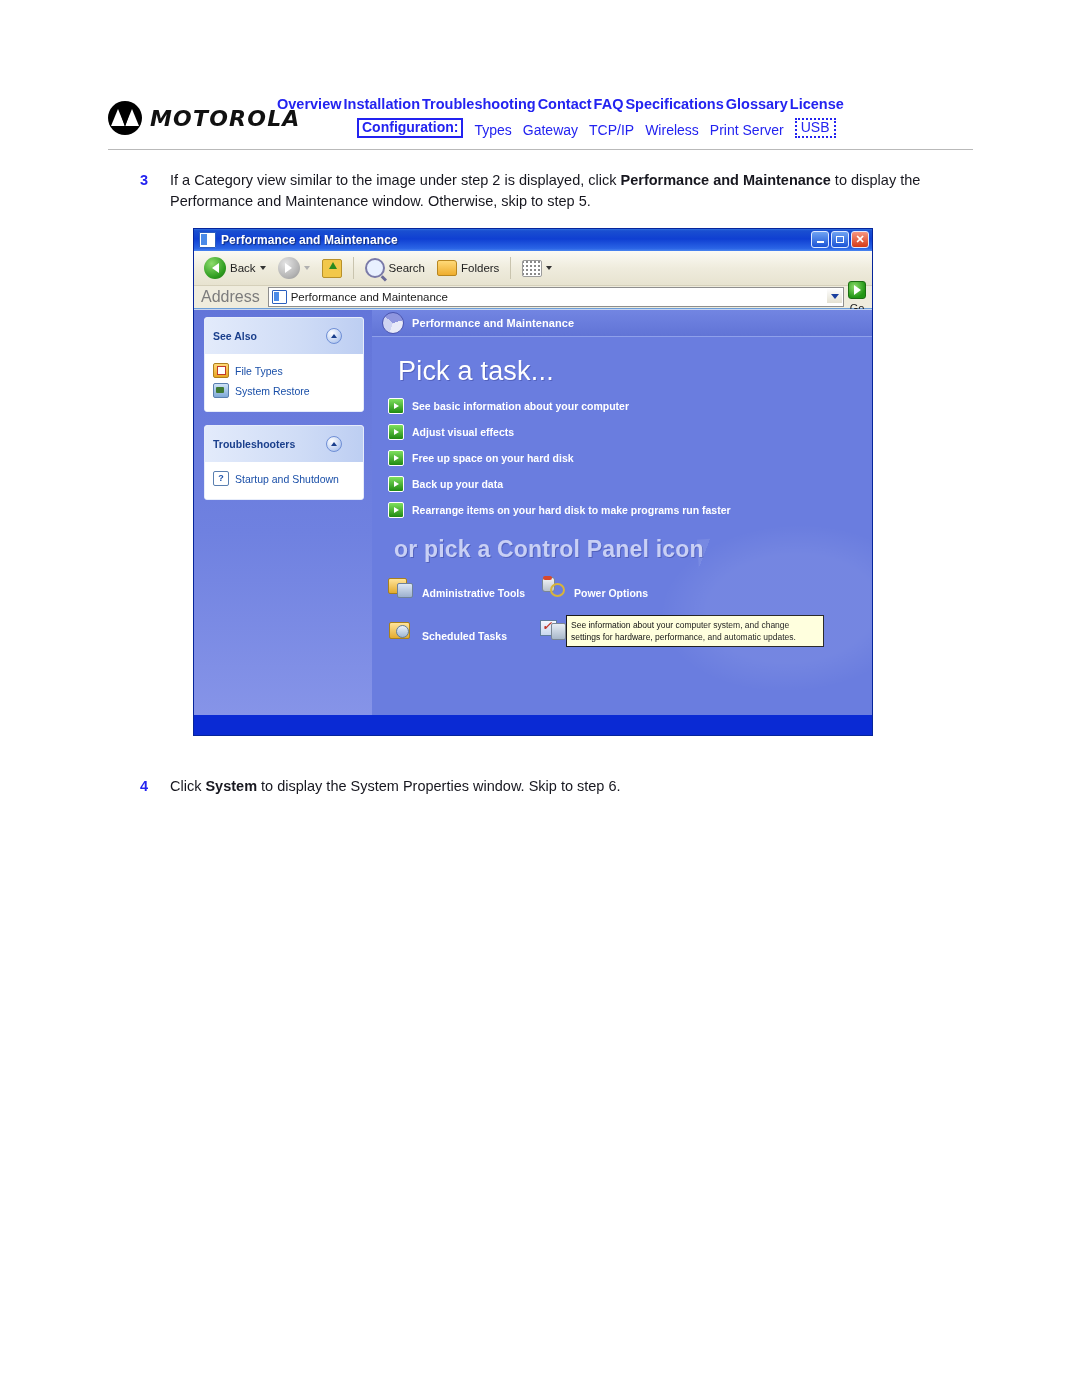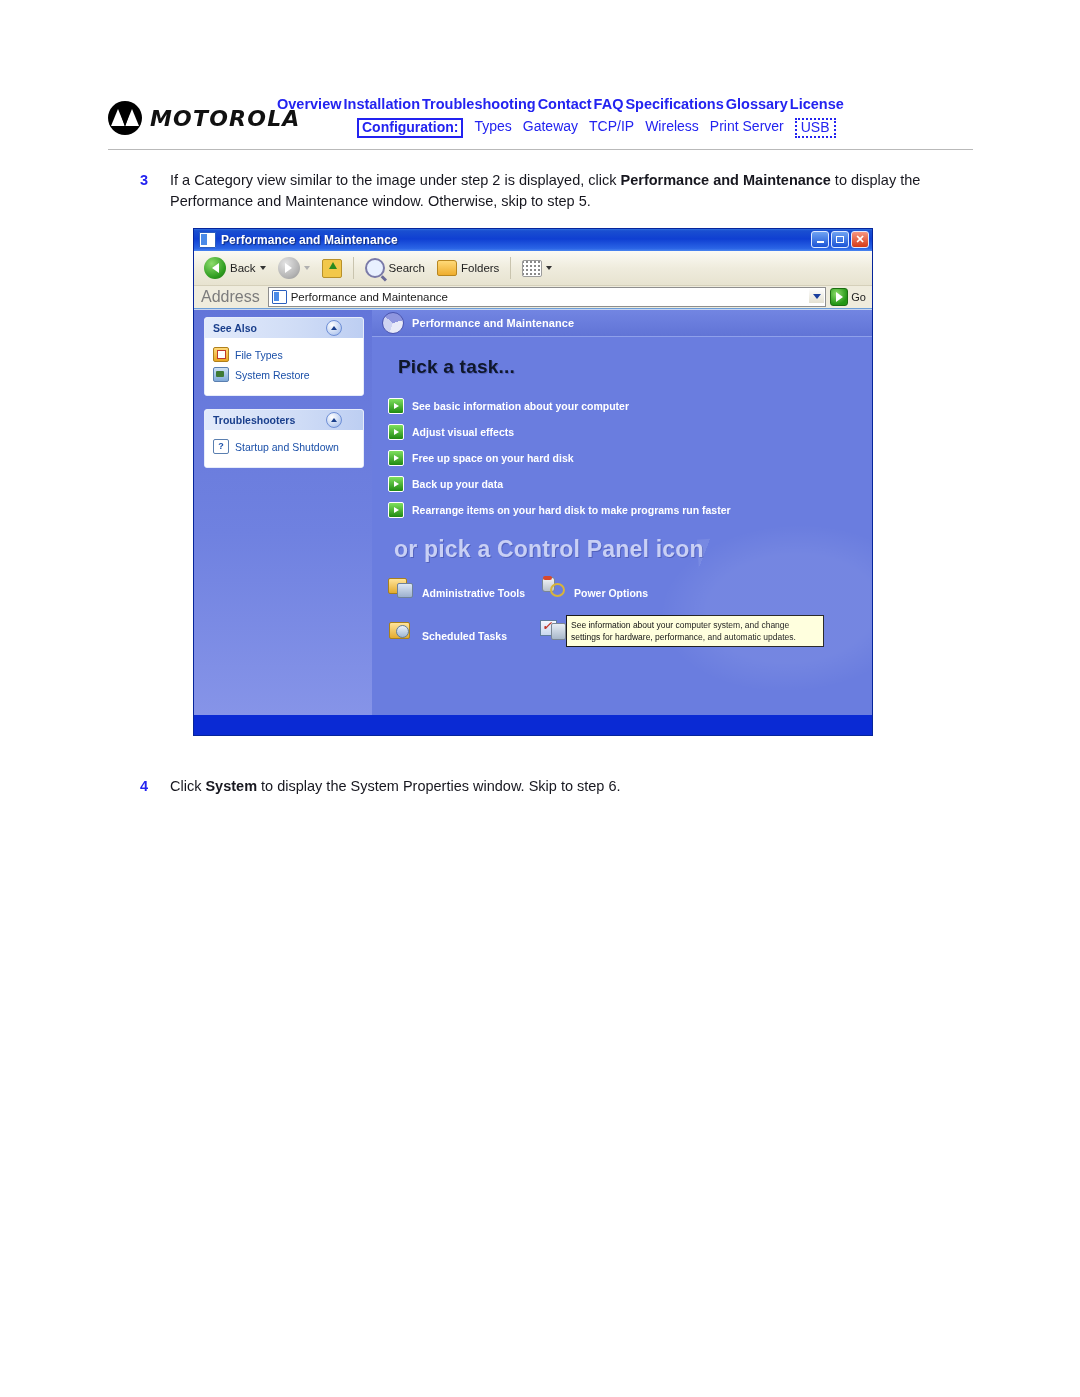--- a/index.html
+++ b/index.html
@@ -58,21 +58,21 @@
     width: 700px;
   }
   .navrow1 {
     display: flex; align-items: baseline;
     font-size: 14.5px; font-weight: bold;
     color: #2323f0;
     gap: 2px;
   }
   .navrow1 span { white-space: nowrap; cursor: pointer; }
   .navrow2 {
-    display: flex; align-items: flex-start;
+    display: flex; align-items: flex-end;
     margin-top: 6px; margin-left: 80px;
     font-size: 14px; color: #2323f0;
     gap: 11px;
   }
   .cfg-box {
     border: 2px solid #2323f0;
     font-weight: bold;
     padding: 0px 3px 1px 3px;
     line-height: 15px;
     white-space: nowrap;
@@ -218,21 +218,21 @@
     position: relative;
   }
   .addr-ico { width:13px;height:12px;background:#fff;border:1px solid #2b5fbf;position:relative;border-radius:1px; }
   .addr-ico::after{content:"";position:absolute;left:1px;top:1px;width:5px;height:9px;background:#4a8ae8;}
   .addr-drop {
     position:absolute; right:1px; top:1px; width:15px; height:14px;
     background: linear-gradient(180deg,#fdfdfd,#e4e1d2);
     display:flex; align-items:center; justify-content:center;
   }
   .addr-drop .caret { border-top-color:#1a3f9e; border-left-width:4px;border-right-width:4px;border-top-width:5px;}
-  .go-btn { display:flex;align-items:center;gap:3px;font-size:11px;color:#222; padding-right:3px;}
+  .go-btn { display:flex;align-items:center;gap:3px;font-size:11px;color:#222; padding-right:3px;flex-direction:column;}
   .go-ico { width:16px;height:16px;border-radius:3px;background:radial-gradient(circle at 35% 30%,#8ddc6b,#229615 70%);display:flex;align-items:center;justify-content:center;border:1px solid #1c6d12;}
 
   .xp-content {
     position: relative;
     height: 405px;
     display: flex;
     background: #6a7ddf;
     border-top: 1px solid #c7d4f0;
   }
 
@@ -244,21 +244,21 @@
     box-sizing: border-box;
   }
   .side-panel {
     background: #ffffff;
     border-radius: 3px;
     margin-bottom: 13px;
     overflow: hidden;
     border: 1px solid #e6ecfa;
   }
   .side-head {
-    height: 20px;
+    height: 36px;
     background: linear-gradient(90deg,#e3ebfb 0%,#cfdcf6 60%,#bdcef2 100%);
     display:flex; align-items:center; justify-content:space-between;
     padding: 0 21px 0 8px;
     font-size: 10.5px; font-weight: bold; color:#1a3f8c;
   }
   .chev-btn {
     width:14px;height:14px;border-radius:50%;
     background: radial-gradient(circle at 35% 30%,#ffffff,#bacdf0 70%,#7f9ee0);
     border:1px solid #6f8fd6;
     display:flex;align-items:center;justify-content:center;
@@ -303,21 +303,21 @@
   }
   .pm-ico {
     width:20px;height:20px;border-radius:50%;
     background: conic-gradient(from 200deg, #cfd4f2 0 30%, #8f96df 30% 65%, #e8eaf8 65% 100%);
     border:1px solid #4a55b0;
   }
   .main-head .ttl { font-size: 11px; font-weight: bold; color:#fff; letter-spacing:.1px; }
 
   .pick-title {
     position:absolute; left: 26px; top: 46px;
-    font-size: 19px; font-weight: bold; color:#0f172a;
+    font-size: 27px; font-weight: normal; color:#ffffff;
     letter-spacing: .2px;
     text-shadow: 1px 1px 0 rgba(40,50,130,.35);
   }
   .task-list { position:absolute; left: 16px; top: 88px; }
   .task-row { display:flex; align-items:center; gap:8px; margin-bottom: 10px; }
   .task-arrow {
     width:14px;height:14px;border-radius:2px;
     background: linear-gradient(180deg,#7fe05f,#1f8a12);
     border:1px solid #ffffff;
     display:flex;align-items:center;justify-content:center;

